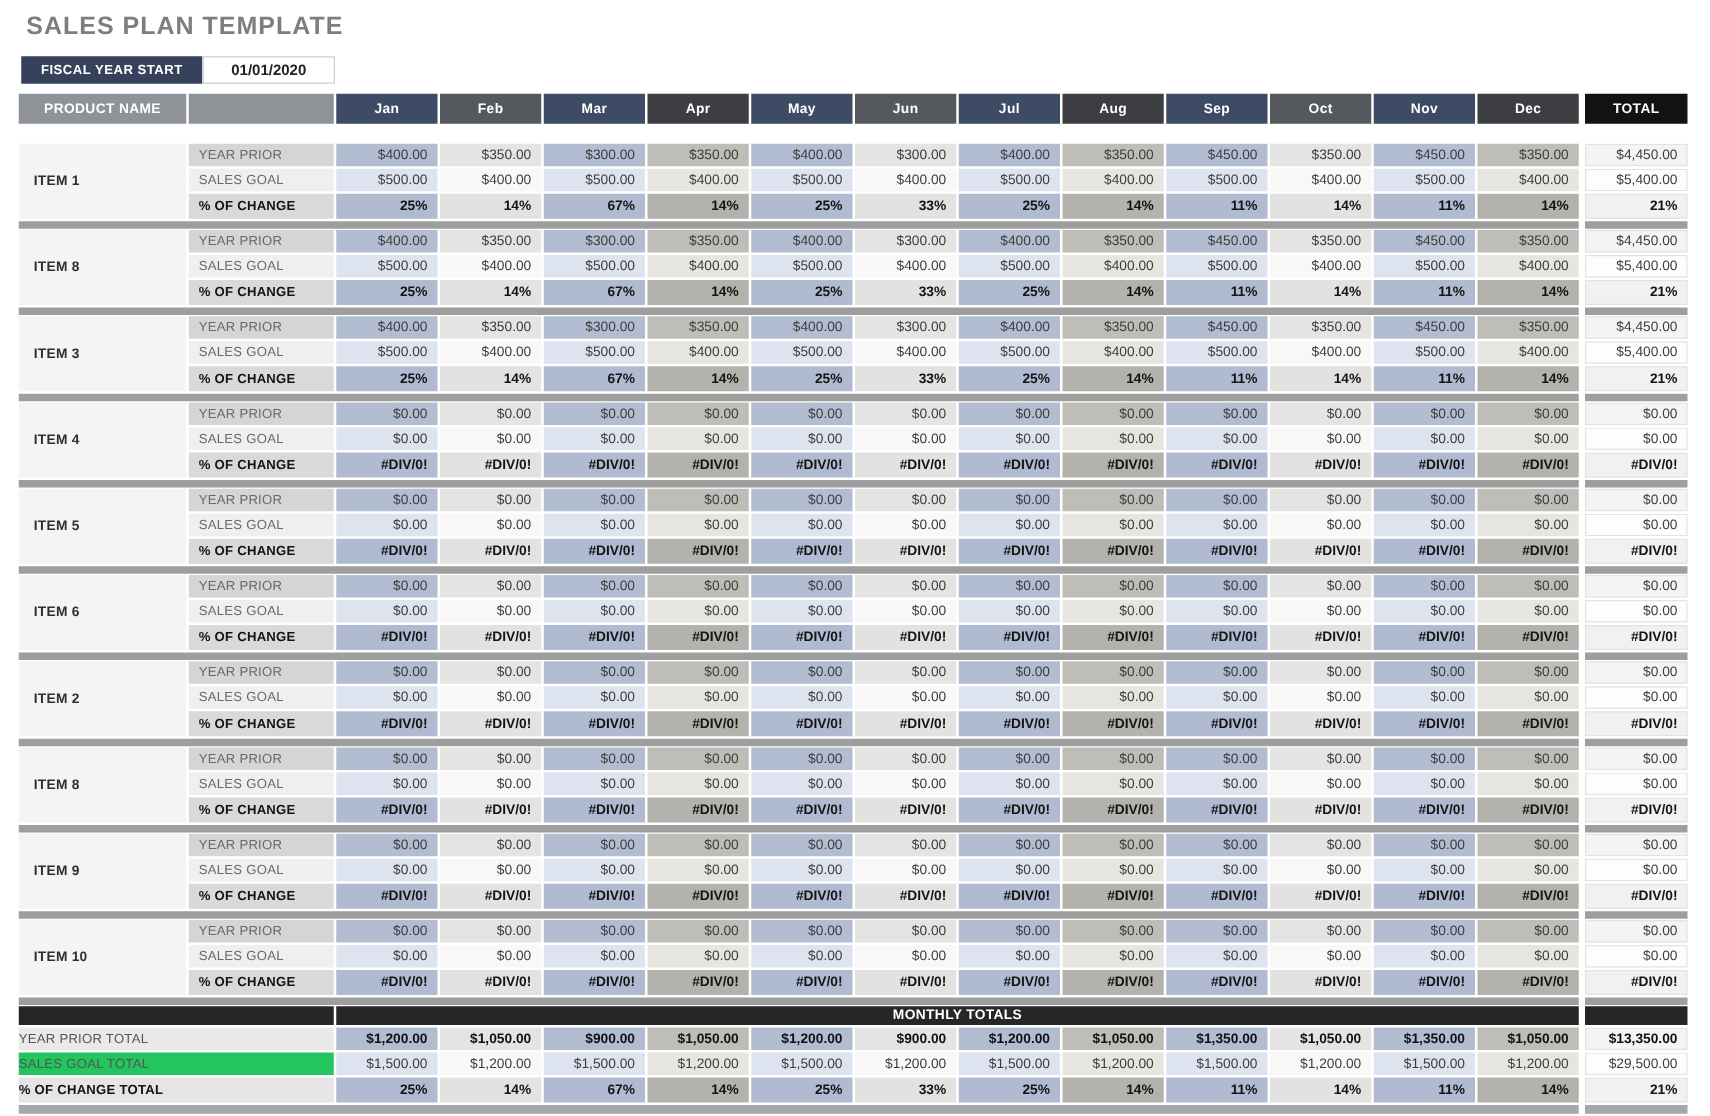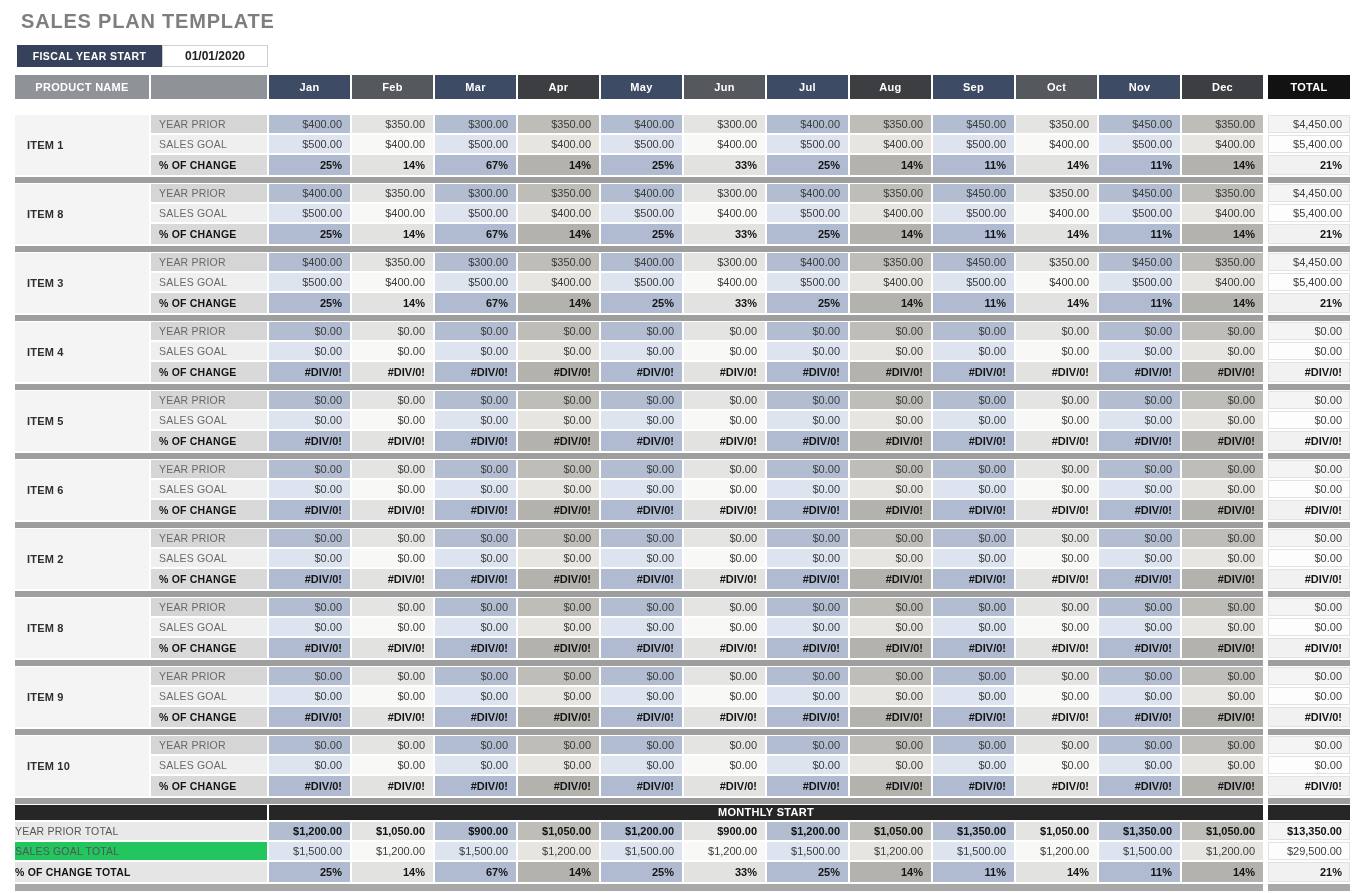--- a/index.html
+++ b/index.html
@@ -591,21 +591,21 @@
         <div class="val r-yp c-total" style="grid-area: 1 / 16;">$0.00</div>
         <div class="val r-sg c-total" style="grid-area: 2 / 16;">$0.00</div>
         <div class="val r-pc c-total" style="grid-area: 3 / 16;">#DIV/0!</div>
       </div>
       <div class="grid sep-grid ">
         <div class="sepbar" style="grid-area: 1 / 1 / auto / 15;"></div>
         <div class="sepbar" style="grid-area: 1 / 16 / auto / 17;"></div>
       </div>
       <div class="grid bar-grid">
         <div class="barcell" style="grid-area: 1 / 1 / auto / 3;"></div>
-        <div class="barcell bartext" style="grid-area: 1 / 3 / auto / 15;">MONTHLY START</div>
+        <div class="barcell bartext" style="grid-area: 1 / 3 / auto / 15;">MONTHLY TOTALS</div>
         <div class="barcell" style="grid-area: 1 / 16;"></div>
       </div>
       <div class="grid item-grid">
         <div class="tot-label r-yp" style="grid-area: 1 / 1 / auto / 3;">YEAR PRIOR TOTAL</div>
         <div class="tot-label r-sg" style="grid-area: 2 / 1 / auto / 3;">SALES GOAL TOTAL</div>
         <div class="tot-label r-pc" style="grid-area: 3 / 1 / auto / 3;">% OF CHANGE TOTAL</div>
         <div class="val r-yp bold c-blue" style="grid-area: 1 / 3;">$1,200.00</div>
         <div class="val r-sg c-blue" style="grid-area: 2 / 3;">$1,500.00</div>
         <div class="val r-pc c-blue" style="grid-area: 3 / 3;">25%</div>
         <div class="val r-yp bold c-light" style="grid-area: 1 / 4;">$1,050.00</div>

